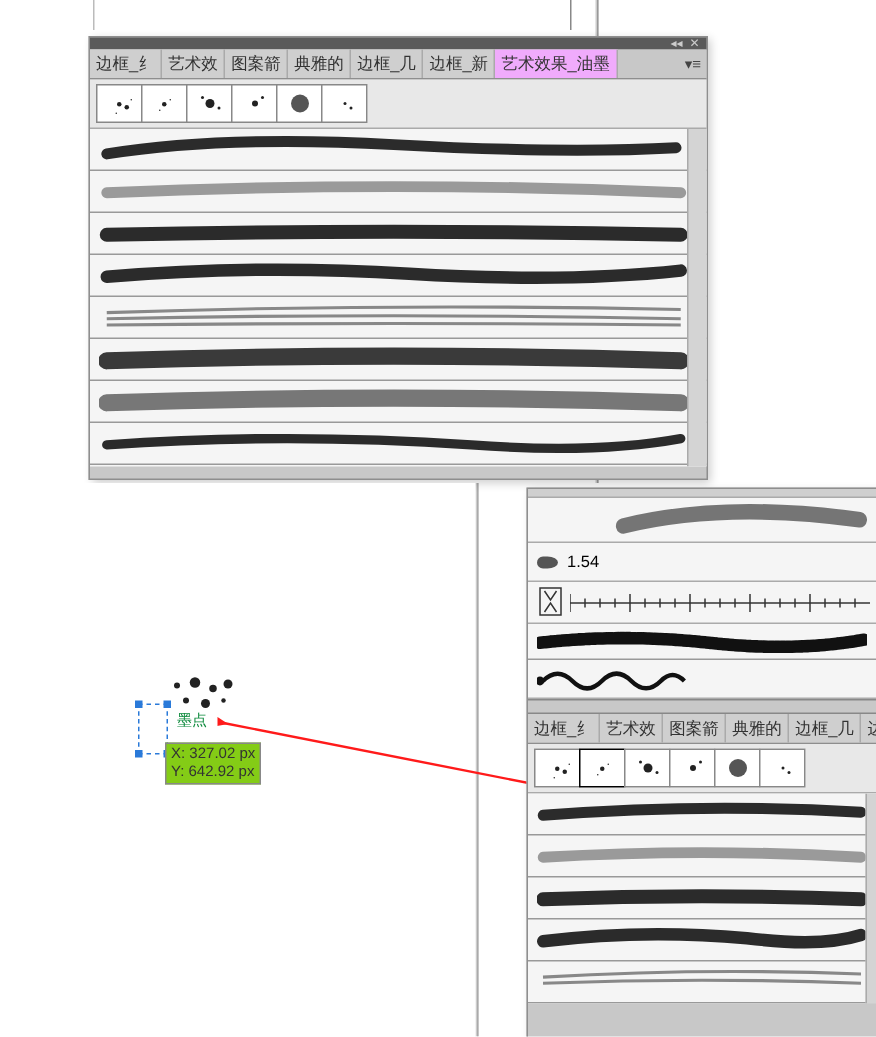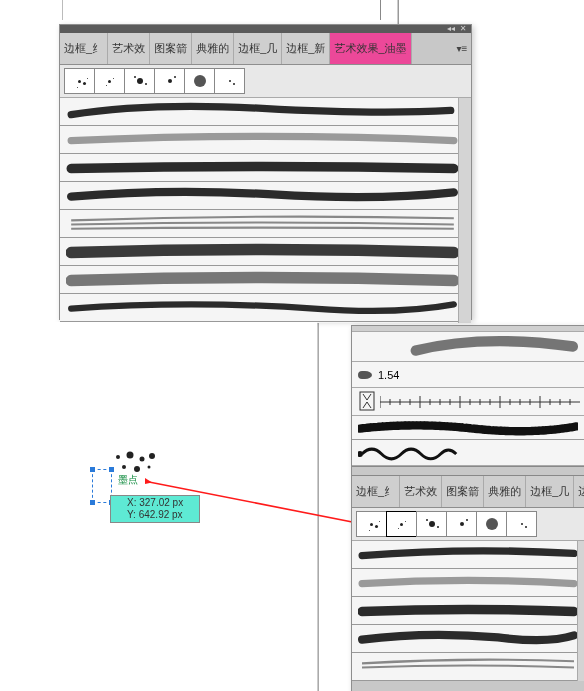--- a/index.html
+++ b/index.html
@@ -33,34 +33,34 @@
     display: flex; justify-content: center; align-items: center;
     color: #ccc;
     font-size: 8px;
     line-height: 1;
   }
   .tabs-row {
     display: flex;
     align-items: stretch;
     background: #c8c8c8;
     border-bottom: 1px solid #8e8e8e;
-    height: 32px;
+    height: 20px;
   }
   .tab {
     padding: 2px 4px;
     font-size: 11px;
     color: #333;
     border-right: 1px solid #aaa;
     background: #cfcfcf;
     display: flex;
     align-items: center;
     cursor: pointer;
   }
   .tab.active {
-    background: #ec4899;
+    background: #f0abfc;
   }
   .tab.partial {
     overflow: hidden;
     white-space: nowrap;
   }
   .menu-btn {
     width: 18px;
     display: flex;
     justify-content: center;
     align-items: center;
@@ -148,23 +148,23 @@
     position:absolute; width:5px; height:5px; background:#2a7ad9;
   }
   .h-tl{top:-3px;left:-3px;} .h-tr{top:-3px;right:-3px;}
   .h-bl{bottom:-3px;left:-3px;} .h-br{bottom:-3px;right:-3px;}
   .ink-object .label {
     position:absolute; left:10px; top:24px;
     font-size:10px; color:#0c8a3c;
   }
   .coord-tooltip {
     position:absolute; left:110px; top:495px;
-    background:#5eead4; border:1px solid #888;
+    background:#84cc16; border:1px solid #888;
     font-size:10px; line-height:12px;
-    padding:1px 16px;
+    padding:1px 3px;
     color:#333;
   }
   .coord-tooltip div span.k { color:#333; }
   .red-arrow {
     position:absolute;
     left:145px; top:478px;
     width:248px; height:52px;
     pointer-events:none;
   }
 

